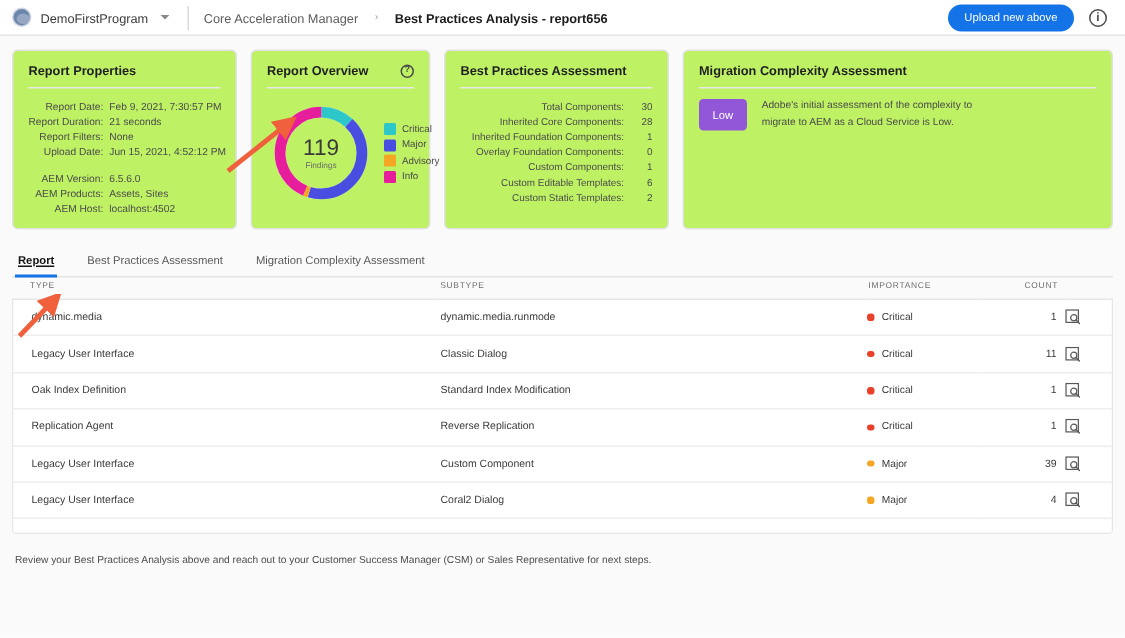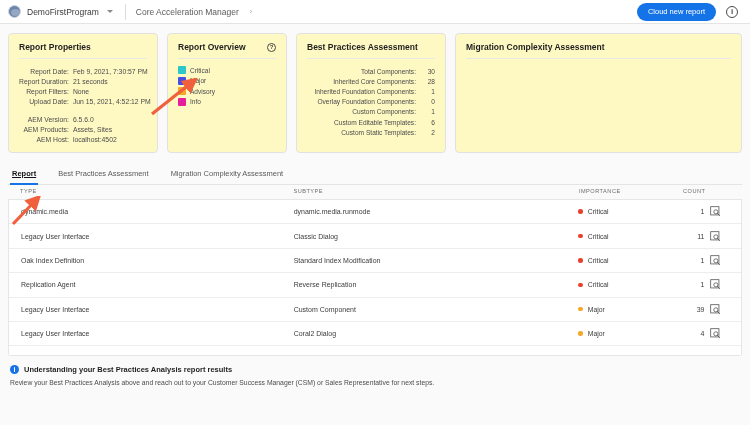--- a/index.html
+++ b/index.html
@@ -49,21 +49,21 @@
     border: 1.5px solid #4a4a4a; color: #4a4a4a;
     font-size: 8px; font-weight: bold; line-height: 9px; text-align: center;
     cursor: pointer;
   }
 
   
   .cards {
     display: flex; gap: 9px; padding: 9px 8px 0 8px; align-items: stretch;
   }
   .card {
-    background: #fef9c3; border: 1px solid #e1e1e1; border-radius: 4px;
+    background: #bef264; border: 1px solid #e1e1e1; border-radius: 4px;
     padding: 8px 10px; position: relative;
   }
   .card-title {
     font-size: 8.5px; font-weight: bold; color: #1f1f1f; margin-bottom: 6px;
     display: flex; align-items: center; justify-content: space-between;
   }
   .card-rule { height: 1px; background: #e8e8e8; margin: 0 0 7px 0; }
 
   .card-props { width: 150px; }
   .card-overview { width: 120px; }
@@ -188,22 +188,23 @@
 
 <div class="app">
 
   <div class="topbar">
     <div class="avatar"></div>
     <span class="org-name">DemoFirstProgram</span>
     <span class="caret-dn"></span>
     <div class="topbar-sep"></div>
     <span class="crumb">Core Acceleration Manager</span>
     <span class="crumb-chev">›</span>
+    <span class="crumb-current">Best Practices Analysis - report656</span>
     <div class="topbar-right">
-      <button class="btn-upload">Cloud new report</button>
+      <button class="btn-upload">Upload new above</button>
       <div class="help-icon">i</div>
     </div>
   </div>
 
   <div class="cards">
 
     <div class="card card-props">
       <div class="card-title">Report Properties</div>
       <div class="card-rule"></div>
       <table class="prop-table">
@@ -243,20 +244,37 @@
       </table>
     </div>
 
     <div class="card card-overview">
       <div class="card-title">
         <span>Report Overview</span>
         <span class="help-icon" style="width:9px;height:9px;font-size:6px;line-height:6.5px;border-width:1px;">?</span>
       </div>
       <div class="card-rule"></div>
       <div class="overview-body">
+        <div class="donut-wrap">
+          <svg width="72" height="72" viewBox="0 0 42 42">
+            <circle cx="21" cy="21" r="15.9155" fill="none" stroke="#f0f0f0" stroke-width="4.2"></circle>
+
+            <circle id="seg0" cx="21" cy="21" r="15.9155" fill="none" stroke="#2ec7c9" stroke-width="4.2" stroke-dasharray="11.765 88.235" stroke-dashoffset="25.000" transform="rotate(0 21 21)"></circle>
+
+            <circle id="seg1" cx="21" cy="21" r="15.9155" fill="none" stroke="#4a4ee0" stroke-width="4.2" stroke-dasharray="42.857 57.143" stroke-dashoffset="13.235"></circle>
+
+            <circle id="seg2" cx="21" cy="21" r="15.9155" fill="none" stroke="#f5a623" stroke-width="4.2" stroke-dasharray="1.681 98.319" stroke-dashoffset="-29.622"></circle>
+
+            <circle id="seg3" cx="21" cy="21" r="15.9155" fill="none" stroke="#e61e9c" stroke-width="4.2" stroke-dasharray="43.697 56.303" stroke-dashoffset="-31.303"></circle>
+          </svg>
+          <div class="donut-center">
+            <div class="donut-num">119</div>
+            <div class="donut-lbl">Findings</div>
+          </div>
+        </div>
         <div class="legend">
           <div class="legend-item">
             <span class="legend-sw" style="background:#2ec7c9"></span>
             <span class="legend-tx">Critical</span>
           </div>
           <div class="legend-item">
             <span class="legend-sw" style="background:#4a4ee0"></span>
             <span class="legend-tx">Major</span>
           </div>
           <div class="legend-item">
@@ -304,20 +322,24 @@
             <td class="bpa-label">Custom Static Templates:</td>
             <td class="bpa-value">2</td>
           </tr>
         </tbody>
       </table>
     </div>
 
     <div class="card card-mca">
       <div class="card-title">Migration Complexity Assessment</div>
       <div class="card-rule"></div>
+      <div class="mca-body">
+        <div class="mca-badge">Low</div>
+        <div class="mca-text">Adobe's initial assessment of the complexity to migrate to AEM as a Cloud Service is Low.</div>
+      </div>
     </div>
   </div>
 
   <div class="tabs">
     <div class="tab active">Report</div>
     <div class="tab">Best Practices Assessment</div>
     <div class="tab">Migration Complexity Assessment</div>
   </div>
 
 
@@ -444,24 +466,20 @@
               </svg>
             </td>
           </tr>
         </tbody>
       </table>
       <div class="tbl-footer"></div>
     </div>
   </div>
 
   <div class="note">
-    <div class="note-head">
-      <span class="note-icon">i</span>
-      <span class="note-title">Understanding your Best Practices Analysis report results</span>
-    </div>
     <div class="note-body">Review your Best Practices Analysis above and reach out to your Customer Success Manager (CSM) or Sales Representative for next steps.</div>
   </div>
 
   <svg class="arrow arrow-1" width="52" height="40" viewBox="0 0 52 40">
     <defs>
       <marker id="ah1" markerWidth="5" markerHeight="5" refX="2.2" refY="2.5" orient="auto">
         <polygon points="0,0 5,2.5 0,5" fill="#f0603c"></polygon>
       </marker>
     </defs>
     <line x1="6" y1="36" x2="45" y2="5" stroke="#f0603c" stroke-width="3.2" marker-end="url(#ah1)"></line>

